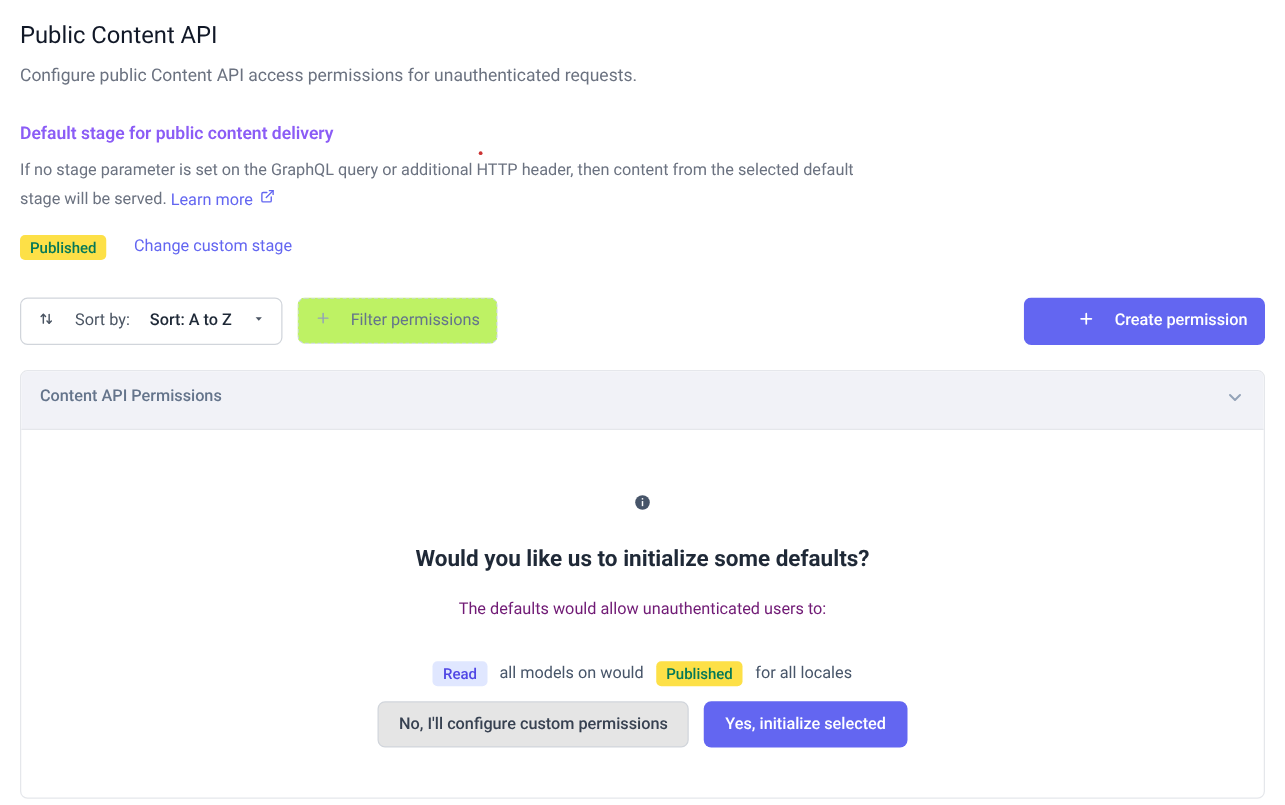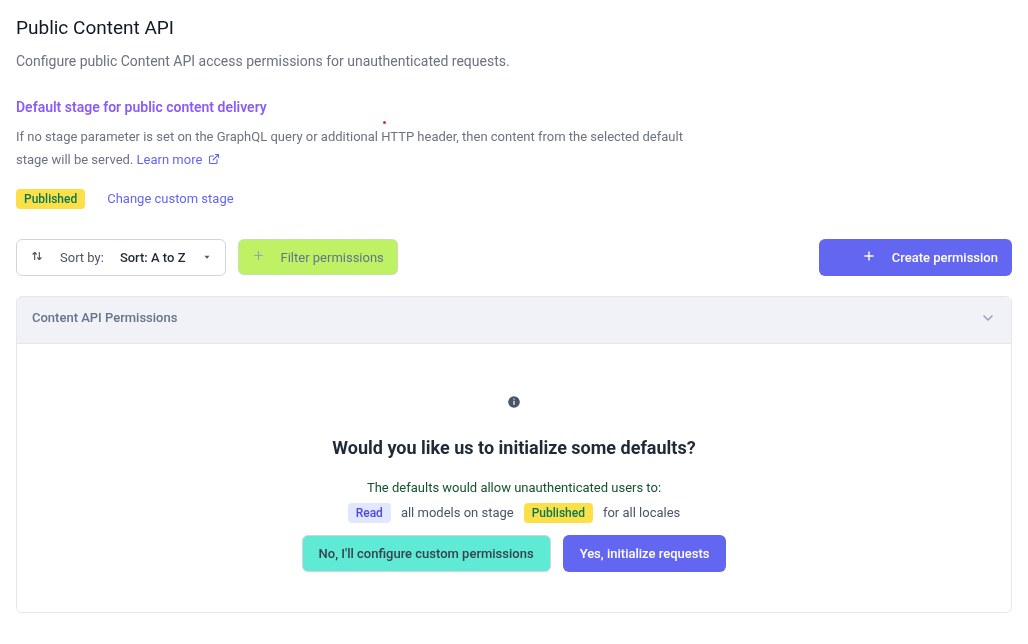--- a/index.html
+++ b/index.html
@@ -147,40 +147,40 @@
       color: #64748b;
     }
     .prompt-heading {
       font-size: 18px;
       font-weight: 700;
       color: #1f2937;
       margin-bottom: 22px;
     }
     .defaults-desc {
       font-size: 13px;
-      color: #14532d;
-      margin-bottom: 8px;
+      color: #701a75;
+      margin-bottom: 34px;
     }
     .defaults-line {
       display: flex;
       align-items: center;
       justify-content: center;
       gap: 10px;
       font-size: 13px;
       color: #475569;
       margin-bottom: 12px;
     }
     .action-row {
       display: flex;
       align-items: center;
       justify-content: center;
       gap: 12px;
     }
     .secondary-btn {
-      background: #5eead4;
+      background: #e5e5e5;
       border: 1px solid #d1d5db;
       color: #374151;
       font-weight: 500;
       padding: 10px 16px;
     }
     .primary-btn {
       background: #6366f1;
       color: #fff;
       border: none;
       font-weight: 500;
@@ -292,24 +292,24 @@
           </svg>
         </span>
       </div>
 
       <h3 class="prompt-heading">Would you like us to initialize some defaults?</h3>
 
       <p class="defaults-desc">The defaults would allow unauthenticated users to:</p>
 
       <div class="defaults-line">
         <span class="badge badge-read">Read</span>
-        <span>all models on stage</span>
+        <span>all models on would</span>
         <span class="badge badge-published">Published</span>
         <span>for all locales</span>
       </div>
 
       <div class="action-row">
         <button class="btn secondary-btn">No, I'll configure custom permissions</button>
-        <button class="btn primary-btn">Yes, initialize requests</button>
+        <button class="btn primary-btn">Yes, initialize selected</button>
       </div>
     </div>
   </div>
 </div>
 
 </body></html>

